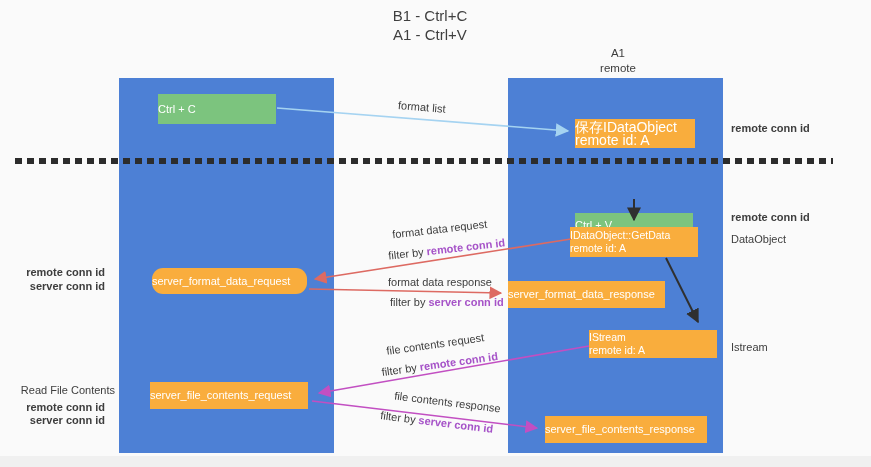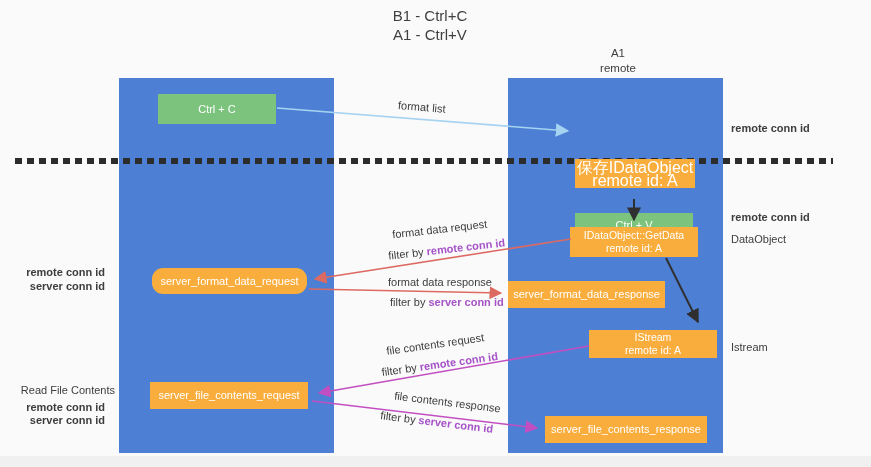--- a/index.html
+++ b/index.html
@@ -17,21 +17,21 @@
   .col-header.right { left: 553px; }
   .lifeline { position: absolute; top: 78px; height: 375px; width: 215px;
     background: var(--lifeline-blue); }
   .lifeline.left { left: 119px; }
   .lifeline.right { left: 508px; }
   .divider { position: absolute; left: 15px; top: 158px; width: 818px; height: 6px;
     background: repeating-linear-gradient(90deg, #2c2c2c 0 7px, transparent 7px 12px); }
   .footer-strip { position: absolute; left: 0; top: 456px; width: 871px; height: 11px;
     background: #f0f0f0; }
   svg.arrows { position: absolute; left: 0; top: 0; pointer-events: none; z-index: 6; }
-  .node { position: absolute; display: flex; flex-direction: column; align-items: center;
+  .node { position: absolute; display: flex; flex-direction: column; align-items: flex-start;
     justify-content: center; text-align: center; color: #ffffff; font-size: 11px;
     line-height: 13px; z-index: 5; }
   .node.green { background: var(--box-green); }
   .node.orange { background: var(--box-orange); }
   .edge-label { position: absolute; font-size: 11px; color: #3d3d3d;
     white-space: nowrap; z-index: 7; }
   .edge-label .flt { margin-right: 3px; }
   .purple { color: var(--text-purple); font-weight: bold; }
   .greentx { color: var(--text-green); font-weight: bold; }
   .side-label { position: absolute; font-size: 11px; color: #3d3d3d;
@@ -87,21 +87,21 @@
     <line x1="309" y1="289" x2="501" y2="293" style="stroke: var(--arrow-red); stroke-width: 1.6;" marker-end="url(#m-red)"></line>
     <line x1="666" y1="258" x2="698" y2="322" style="stroke: var(--arrow-black); stroke-width: 2;" marker-end="url(#m-black)"></line>
     <line x1="589" y1="346" x2="319" y2="393" style="stroke: var(--arrow-magenta); stroke-width: 1.6;" marker-end="url(#m-magenta)"></line>
     <line x1="312" y1="401" x2="537" y2="428" style="stroke: var(--arrow-magenta); stroke-width: 1.6;" marker-end="url(#m-magenta)"></line>
   </svg>
 
   <div class="node green" style="left:158px; top:94px; width:118px; height:30px;">
     <div>Ctrl + C</div>
   </div>
 
-  <div class="node orange" style="left:575px; top:119px; width:120px; height:29px; font-size:16px;margin-top:40px;">
+  <div class="node orange" style="left:575px; top:119px; width:120px; height:29px; font-size:14px;">
     <div>保存IDataObject</div>
     <div>remote id: A</div>
   </div>
 
   <div class="node green" style="left:575px; top:173px; width:118px; height:25px;margin-top:40px;">
     <div>Ctrl + V</div>
   </div>
 
   <div class="node orange" style="left:570px; top:227px; width:128px; height:30px; font-size:10.5px;">
     <div>IDataObject::GetData</div>

